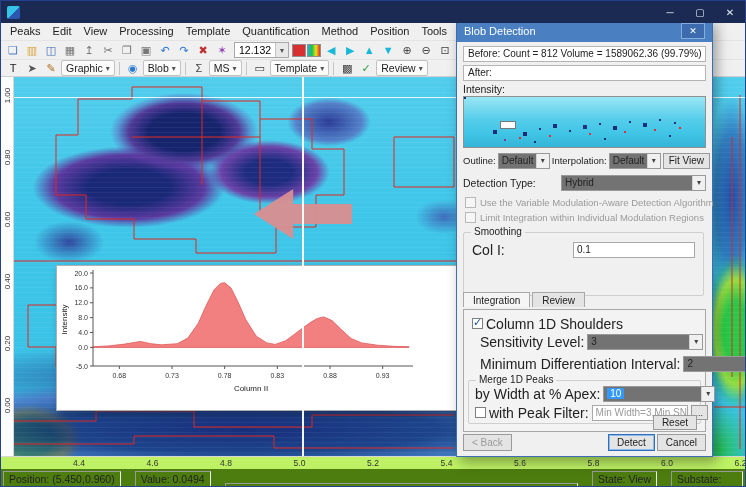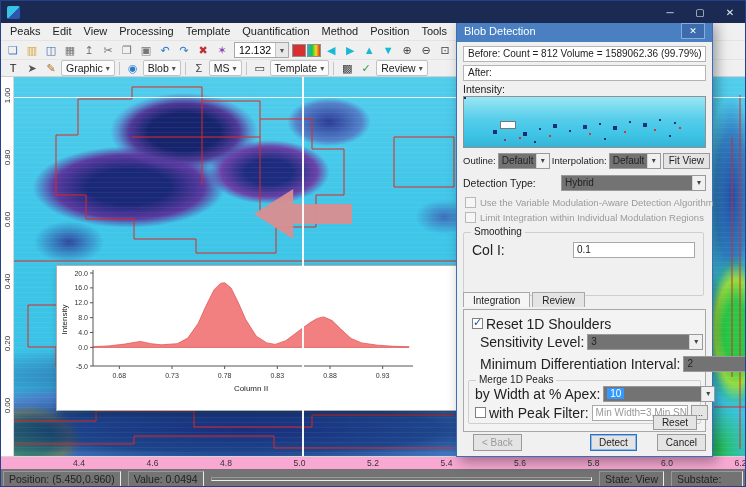--- a/index.html
+++ b/index.html
@@ -19,21 +19,21 @@
 .tsep{width:1px;height:13px;background:#c6c6c6;margin:0 3px;display:inline-block}
 .tdrop{display:inline-flex;align-items:center;gap:3px;padding:0 4px;height:16px;border:1px solid #c2c2c2;border-radius:2px;background:#fbfbfb;font-size:10.5px;color:#222}
 .da{font-size:8px;color:#555}
 .zoombox{display:inline-flex;align-items:center;height:16px;border:1px solid #a8a8a8;background:#fff;font-size:10.5px;padding-left:4px;margin:0 2px}
 .zoombox .da{width:13px;height:100%;display:flex;align-items:center;justify-content:center;background:#e8e8e8;border-left:1px solid #c4c4c4;margin-left:4px}
 .swatch{width:14px;height:13px;border:1px solid #909090;display:inline-block}
 .swatch.red{background:#d83030}
 .swatch.map{background:linear-gradient(90deg,#20b0e0,#20c040,#e8e020,#e03020)}
 .vruler{position:absolute;left:0;top:76px;width:13px;height:379px;background:#fdfdfd;border-right:1px solid #d6d6d6;z-index:6}
 .yt{position:absolute;left:-5px;width:22px;text-align:center;font-size:8px;color:#333;transform:rotate(-90deg)}
-.hruler{position:absolute;left:0;top:455px;right:0;height:13px;background:#f9a8d4;border-top:1px solid #d6d6d6;z-index:6}
+.hruler{position:absolute;left:0;top:455px;right:0;height:13px;background:#bef264;border-top:1px solid #d6d6d6;z-index:6}
 .xt{position:absolute;top:1px;width:20px;text-align:center;font-size:8.5px;color:#333}
 .canvas{position:absolute;left:13px;top:76px;width:733px;height:379px;overflow:hidden;z-index:1;
 background:
  radial-gradient(95px 50px at 170px 55px,#16246e 0%,#16246e 38%,#503a98 58%,rgba(100,60,170,.35) 70%,transparent 78%),
  radial-gradient(130px 55px at 115px 110px,#1a2878 0%,#1a2878 32%,#5a3aa0 58%,transparent 74%),
  radial-gradient(80px 42px at 255px 95px,#1e2c80 0%,#1e2c80 30%,#6a42a8 60%,transparent 76%),
  radial-gradient(55px 32px at 315px 45px,rgba(40,44,140,.9) 0%,rgba(90,60,170,.5) 60%,transparent 76%),
  radial-gradient(50px 30px at 55px 165px,rgba(45,50,145,.85) 0%,transparent 70%),
  radial-gradient(65px 38px at 90px 255px,#2a3488 0%,#2a3488 28%,#7a4ab0 58%,transparent 75%),
  radial-gradient(48px 28px at 205px 235px,rgba(70,55,160,.7) 0%,transparent 70%),
@@ -45,21 +45,21 @@
  radial-gradient(38px 95px at 722px 255px,#28c848 0%,#28c848 32%,#94dc40 55%,rgba(50,190,90,.35) 72%,transparent 82%),
  radial-gradient(32px 130px at 718px 120px,rgba(28,56,156,.85) 0%,rgba(28,56,156,.5) 50%,transparent 78%),
  radial-gradient(46px 60px at 705px 372px,rgba(34,190,70,.9) 0%,transparent 78%),
  linear-gradient(180deg,#52cdec 0%,#3fc6e9 35%,#38c1e5 100%)}
 .canvas .streaks{position:absolute;inset:0;background:repeating-linear-gradient(180deg,rgba(255,255,255,.05) 0 1px,transparent 1px 5px);z-index:0}
 .overlay{position:absolute;left:0;top:0;width:733px;height:379px;z-index:1}
 .arrow{position:absolute;left:240px;top:112px;width:98px;height:50px;background:var(--arrow-pink,#d98e90);clip-path:polygon(0% 50%,40% 0%,40% 30%,100% 30%,100% 70%,40% 70%,40% 100%);opacity:.95;z-index:2}
 .inset{position:absolute;left:42px;top:188px;width:438px;height:146px;background:#fff;border:1px solid #b0b0b0;box-shadow:3px 4px 8px rgba(0,0,0,.3);z-index:3}
 .crosshair-v{position:absolute;top:0;bottom:0;left:288px;width:1.5px;background:rgba(255,255,255,.95);z-index:5}
 .crosshair-h{position:absolute;left:0;right:0;top:20px;height:1px;background:rgba(255,255,255,.85);z-index:2}
-.statusbar{position:absolute;left:0;top:468px;right:0;height:19px;background:#737373;display:flex;align-items:center;padding:1px 2px;gap:7px;z-index:6}
+.statusbar{position:absolute;left:0;top:468px;right:0;height:19px;background:#4d7c0f;display:flex;align-items:flex-end;padding:1px 2px;gap:14px;z-index:6}
 .seg{border:1px solid;border-color:#9a9a9a #ececec #ececec #9a9a9a;padding:1px 5px;font-size:10.5px;display:flex;align-items:center;white-space:nowrap;color:#222}
 .seg.fill{flex:1}
 .dialog{position:absolute;left:455px;top:18px;width:257px;height:438px;background:#f0f0f0;border:1px solid #3e6db5;box-shadow:4px 5px 12px rgba(0,0,0,.35);z-index:20;font-size:10.5px;color:#222}
 .dlg-title{position:absolute;top:0;left:0;right:0;height:22px;background:var(--dialog-titlebar-bg,#4a80c2);color:#fff;display:flex;align-items:center;padding:0 7px;font-size:11px}
 .dlg-close{margin-left:auto;width:24px;height:16px;display:flex;align-items:center;justify-content:center;background:#3c6cae;border:1px solid #86aeda;color:#fff;font-size:9px}
 .dfield{position:absolute;left:6px;right:6px;height:16px;background:#fff;border:1px solid #b4b4b4;padding:1px 4px;white-space:nowrap;overflow:hidden;font-size:10px;line-height:12px}
 .dlabel{position:absolute;left:6px;font-size:10.5px}
 .navimg{position:absolute;left:6px;right:6px;top:76px;height:52px;border:1px solid #909090;overflow:hidden;background:linear-gradient(180deg,#9ae6f4 0%,#55cdea 45%,#3fc4e6 75%,#35b4d6 100%)}
 .nav-dots{position:absolute;left:0;top:0;width:2px;height:2px;background:#1c2f7a;box-shadow:30px 34px 0 1px #1c2f7a,45px 30px 0 #23307f,60px 36px 0 1px #1a2a75,75px 31px 0 #2a3585,90px 28px 0 1px #1c2f7a,105px 33px 0 #1c2f7a,120px 29px 0 1px #253283,135px 26px 0 #1c2f7a,150px 30px 0 1px #1a2a75,165px 24px 0 #2a3585,180px 27px 0 1px #1c2f7a,195px 22px 0 #1c2f7a,210px 25px 0 #253283,55px 40px 0 #e03030,85px 38px 0 #e03030,125px 36px 0 #e03030,160px 34px 0 #e03030,190px 32px 0 #e03030,215px 30px 0 #e03030,40px 42px 0 #7a3aa0,70px 44px 0 #1c2f7a,140px 41px 0 #1c2f7a,205px 38px 0 #1c2f7a}
 .nav-box{position:absolute;left:36px;top:24px;width:16px;height:8px;background:#fff;border:1px solid #777}
@@ -87,21 +87,21 @@
 .legend{position:absolute;top:-7px;left:7px;background:#f0f0f0;padding:0 3px;font-size:10px}
 .grp-row{position:absolute;left:8px;right:8px;height:17px;display:flex;align-items:center;gap:4px}
 .tfield{background:#fff;border:1px solid #a8a8a8;height:16px;padding:1px 3px;font-size:10px;flex:0 0 122px;margin-left:auto;overflow:hidden;white-space:nowrap}
 .tfield.dis{color:#9a9a9a;flex:0 0 96px;margin-left:0}
 .tabs{position:absolute;left:6px;display:flex;z-index:2}
 .tab{border:1px solid #a8a8a8;border-bottom:none;padding:2px 9px 1px;font-size:10px;background:#e4e4e4;margin-right:2px}
 .tab.active{background:#f5f5f5}
 .tabpanel{position:absolute;left:6px;right:6px;border:1px solid #a8a8a8;background:#f3f3f3}
 .prow{position:absolute;left:8px;right:8px;display:flex;align-items:center;gap:3px;height:17px;white-space:nowrap}
 .plbl{font-size:14px}
-.dbottom{position:absolute;left:16px;right:6px;bottom:5px;display:flex;align-items:center;gap:20px}
+.dbottom{position:absolute;left:6px;right:6px;bottom:5px;display:flex;align-items:center;gap:2px}
 .spacer{flex:1}
 </style>
 </head>
 <body>
 
 <div class="window">
 
   <div class="titlebar">
     <span class="app-icon"></span>
     <div class="win-controls">
@@ -315,21 +315,21 @@
     </div>
 
     <div class="tabs" style="top:272px">
       <span class="tab active">Integration</span>
       <span class="tab">Review</span>
     </div>
 
     <div class="tabpanel" style="top:289px;height:123px">
       <div class="prow" style="top:5px">
         <span class="cb checked"></span>
-        <span class="plbl">Reset 1D Shoulders</span>
+        <span class="plbl">Column 1D Shoulders</span>
       </div>
       <div class="prow" style="top:23px;left:16px">
         <span class="plbl">Sensitivity Level:</span>
         <span class="combo w116">
             <span>3</span>
             <span class="ca">▾</span>
           </span>
       </div>
       <div class="prow" style="top:45px;left:16px">
         <span class="plbl">Minimum Differentiation Interval:</span>

